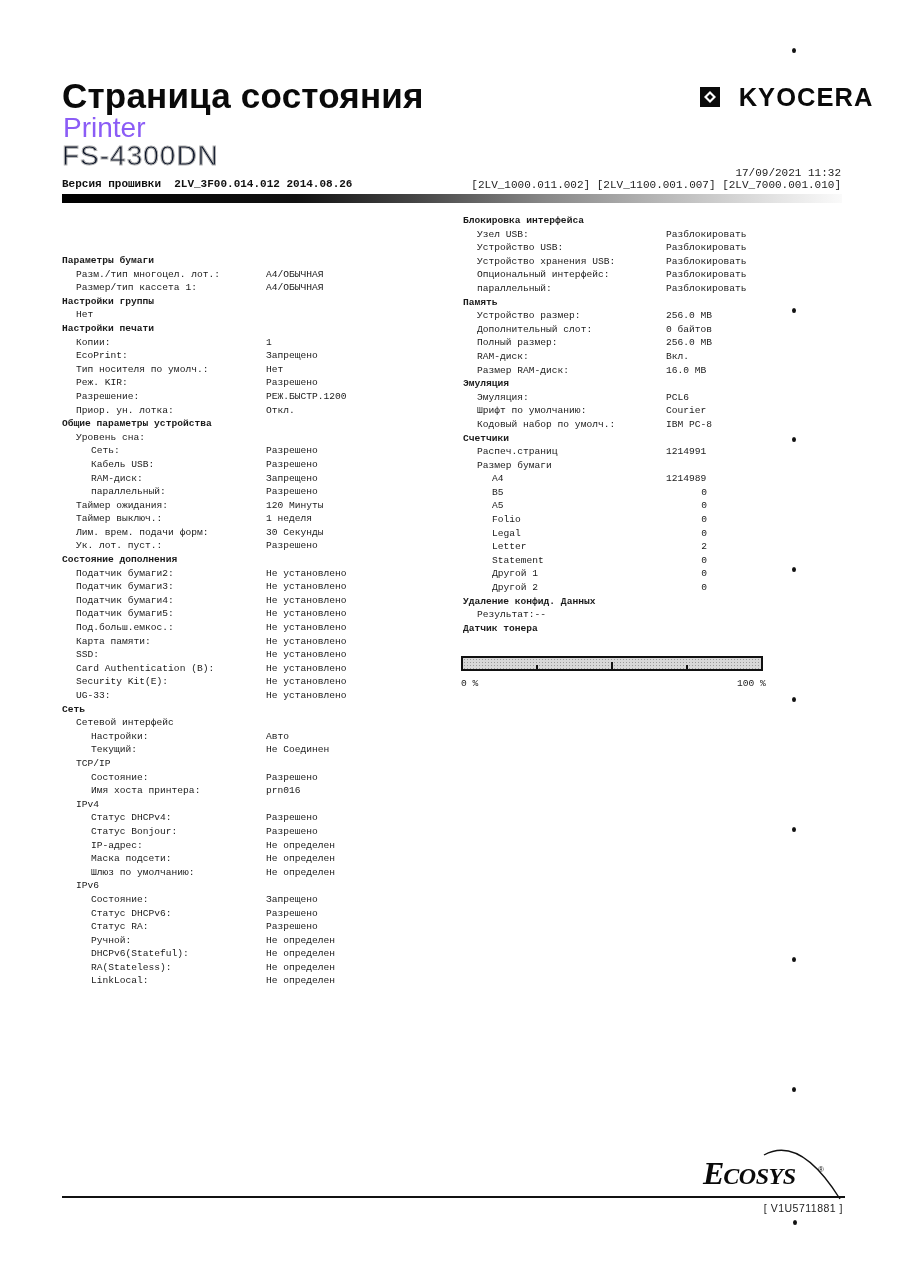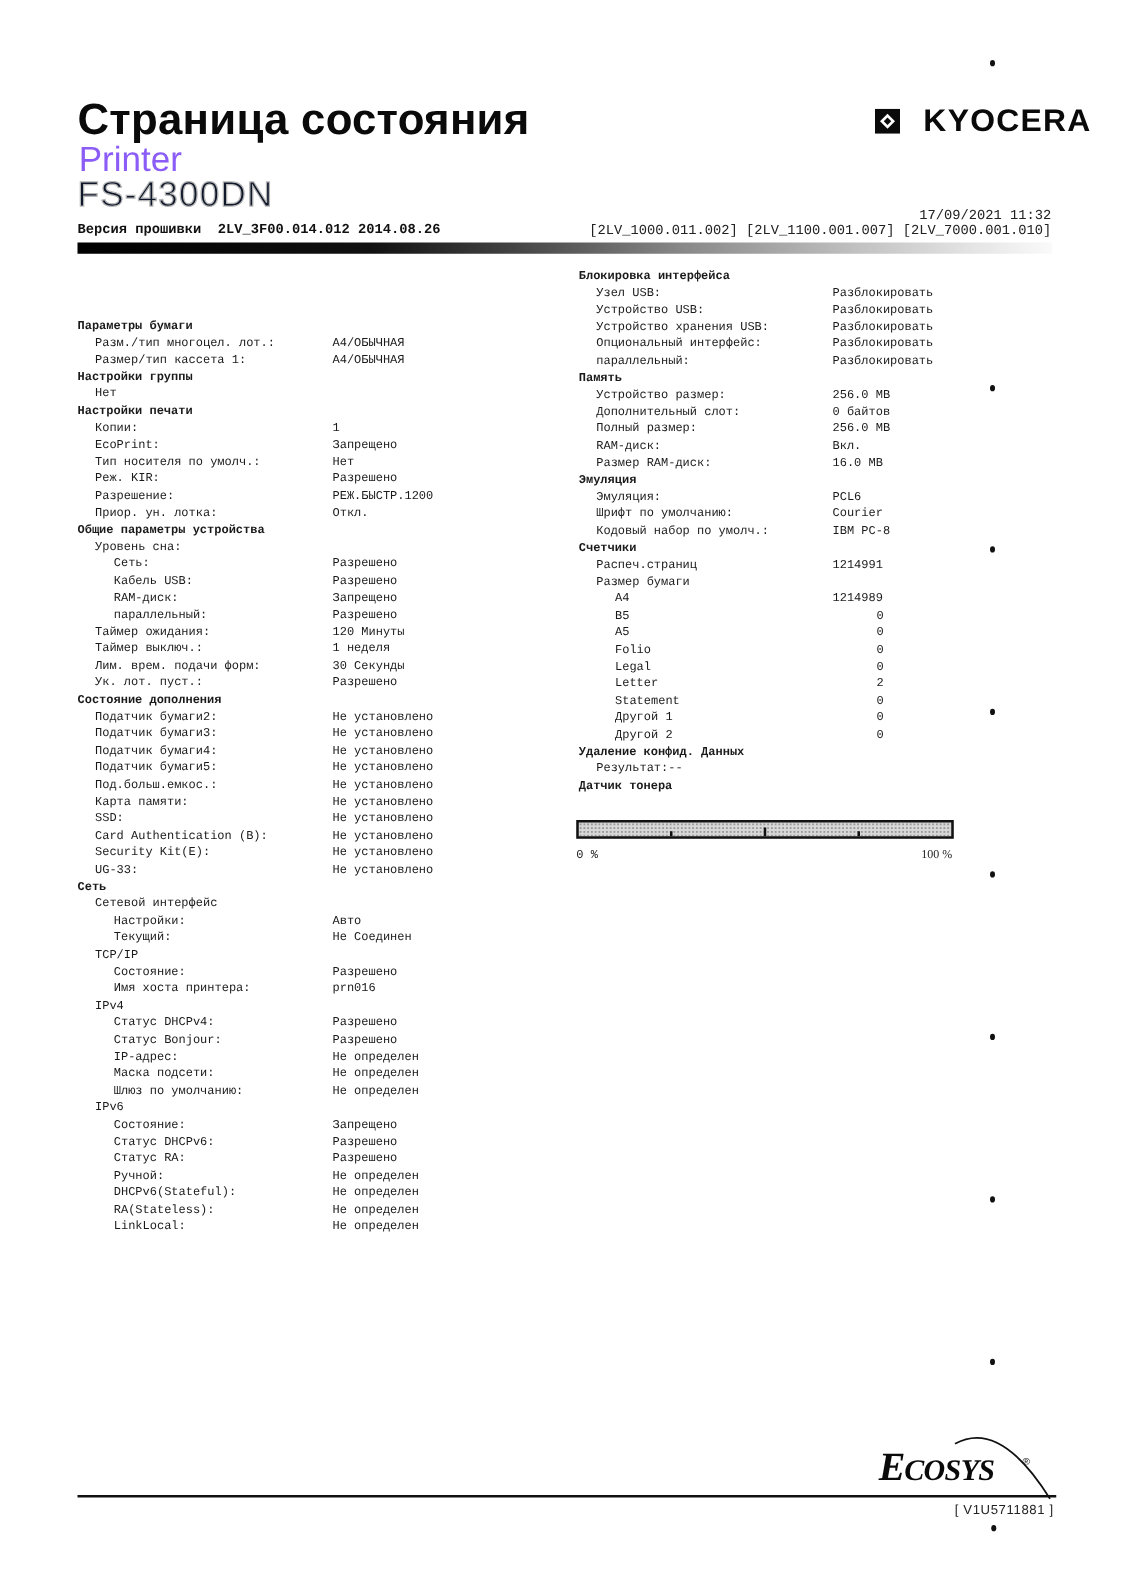--- a/index.html
+++ b/index.html
@@ -172,21 +172,21 @@
 
     <div class="row sec">Датчик тонера</div>
   </div>
 
   <div class="toner">
     <div class="tick" style="left:73px;height:4px;"></div>
     <div class="tick" style="left:148px;height:7px;"></div>
     <div class="tick" style="left:223px;height:4px;"></div>
   </div>
   <div class="toner-lbl" style="left:461px;">0 %</div>
-  <div class="toner-lbl" style="left:737px;font-family:Liberation Serif, serif;">100 %</div>
+  <div class="toner-lbl" style="left:737px;">100 %</div>
 
   <div class="ecosys">
     <svg class="ecosys-arc" viewBox="0 0 85 60">
       <path d="M4 12 Q 40 -8 80 56" fill="none" stroke="#111" stroke-width="1.4"></path>
     </svg>
     <div class="ecosys-text">E<span class="small">COSYS</span></div>
     <div class="ecosys-reg">®</div>
   </div>
   <div class="footer-line"></div>
   <div class="serial">[ V1U5711881 ]</div>

